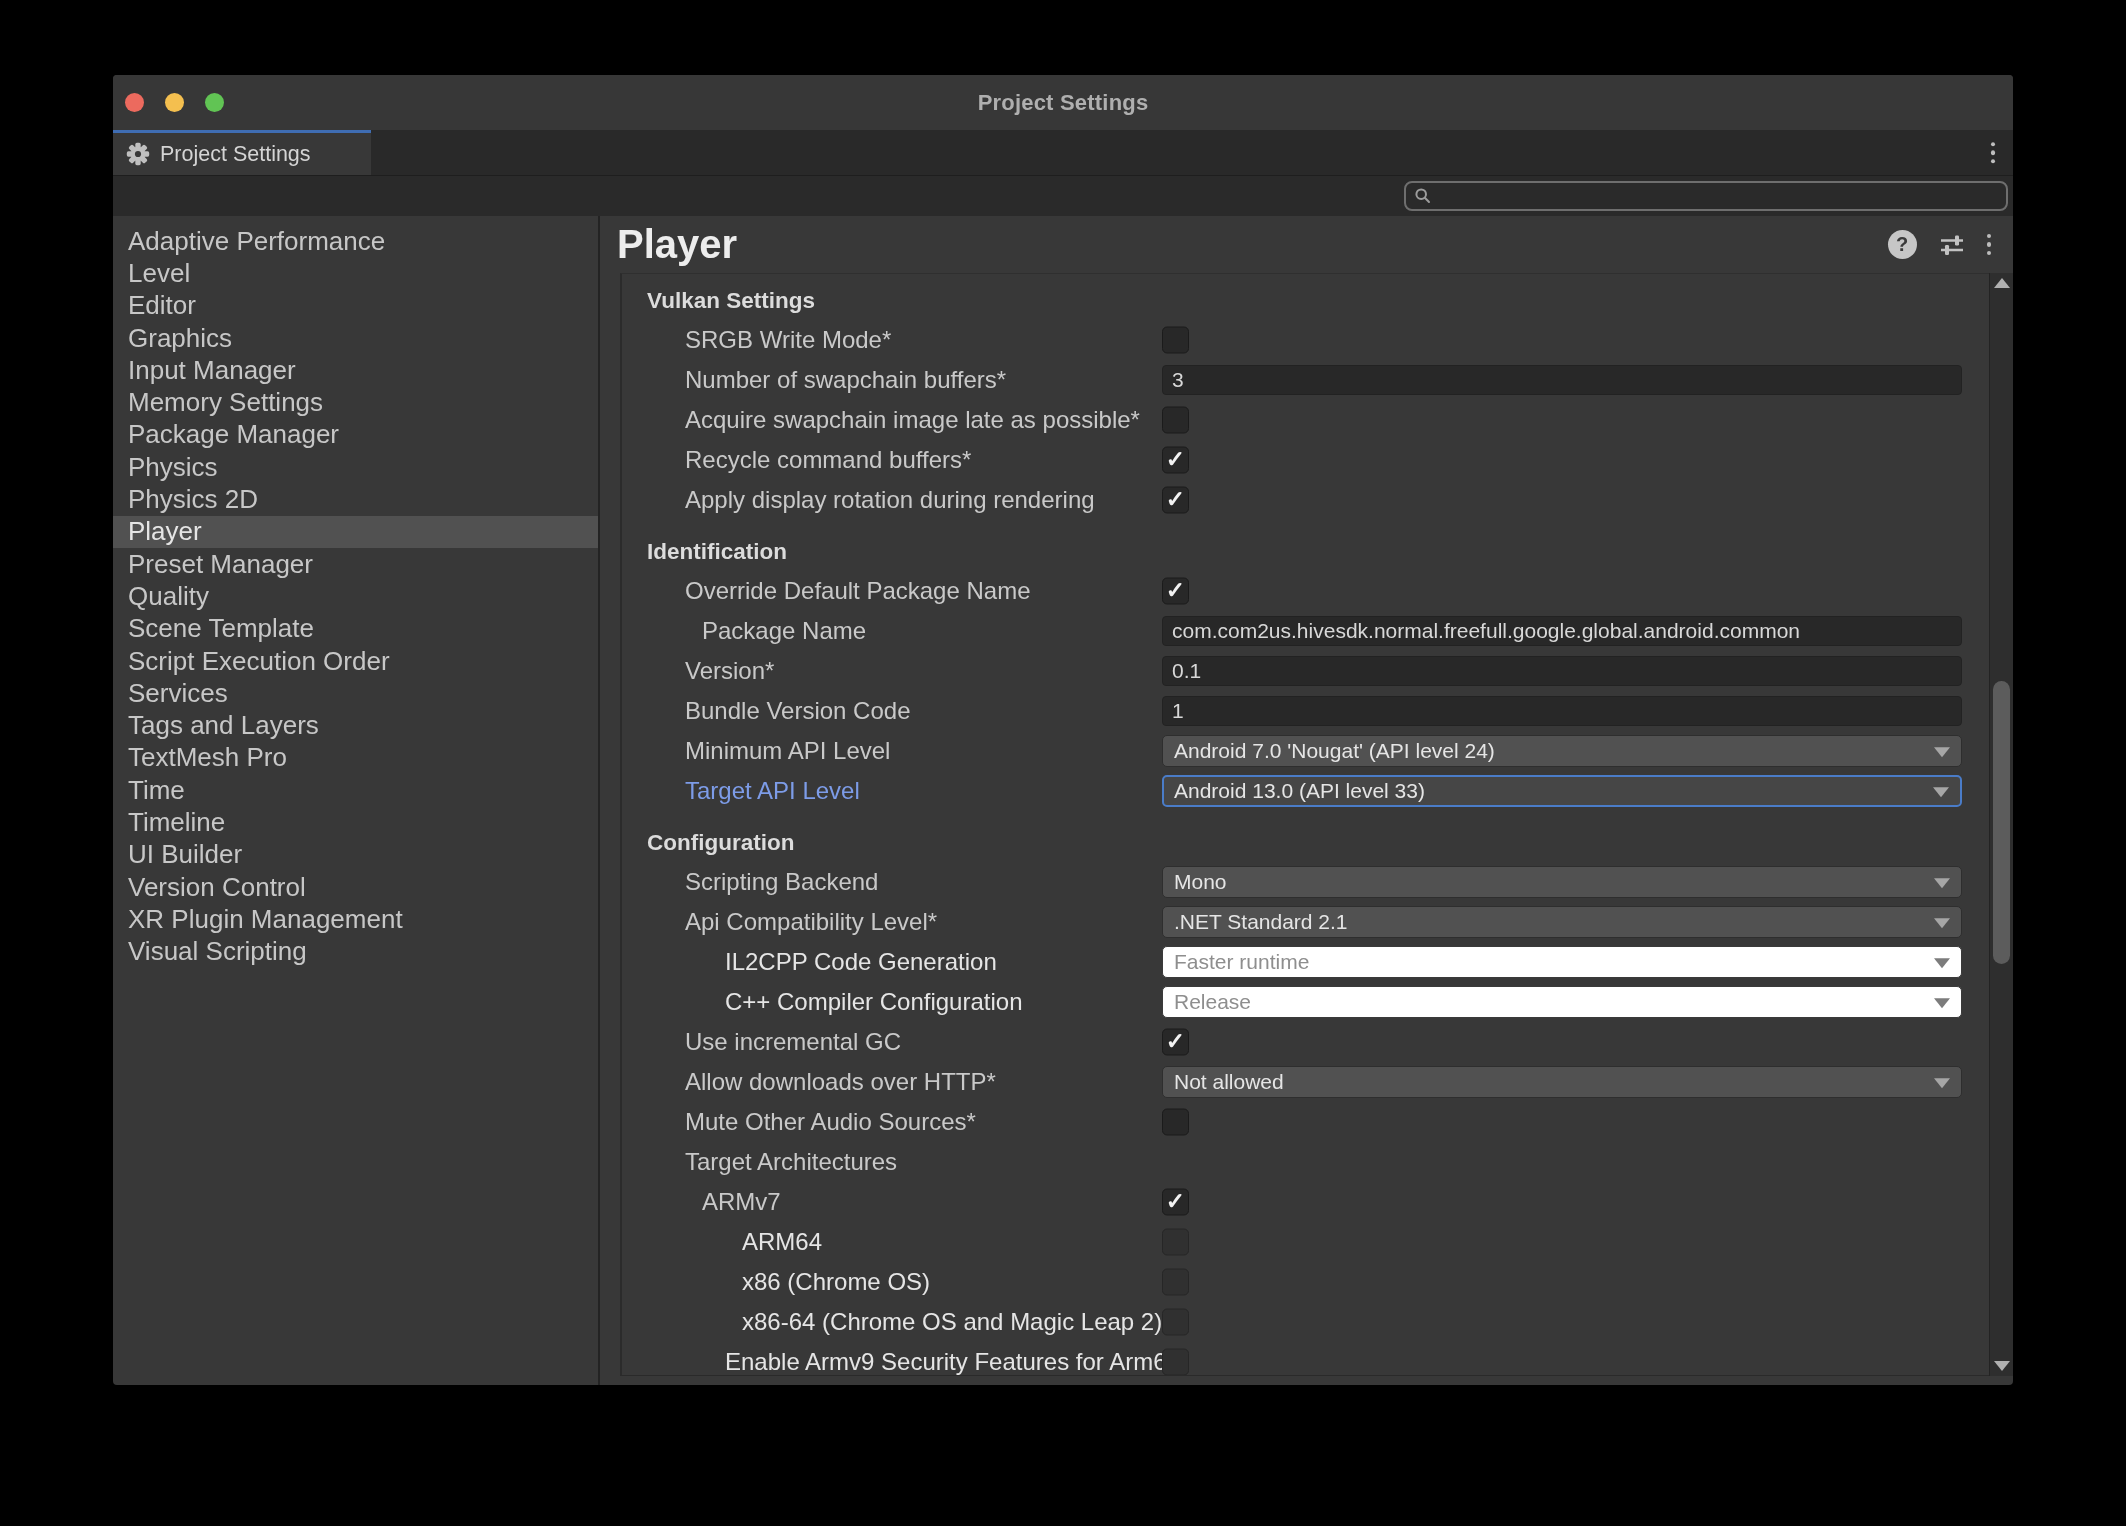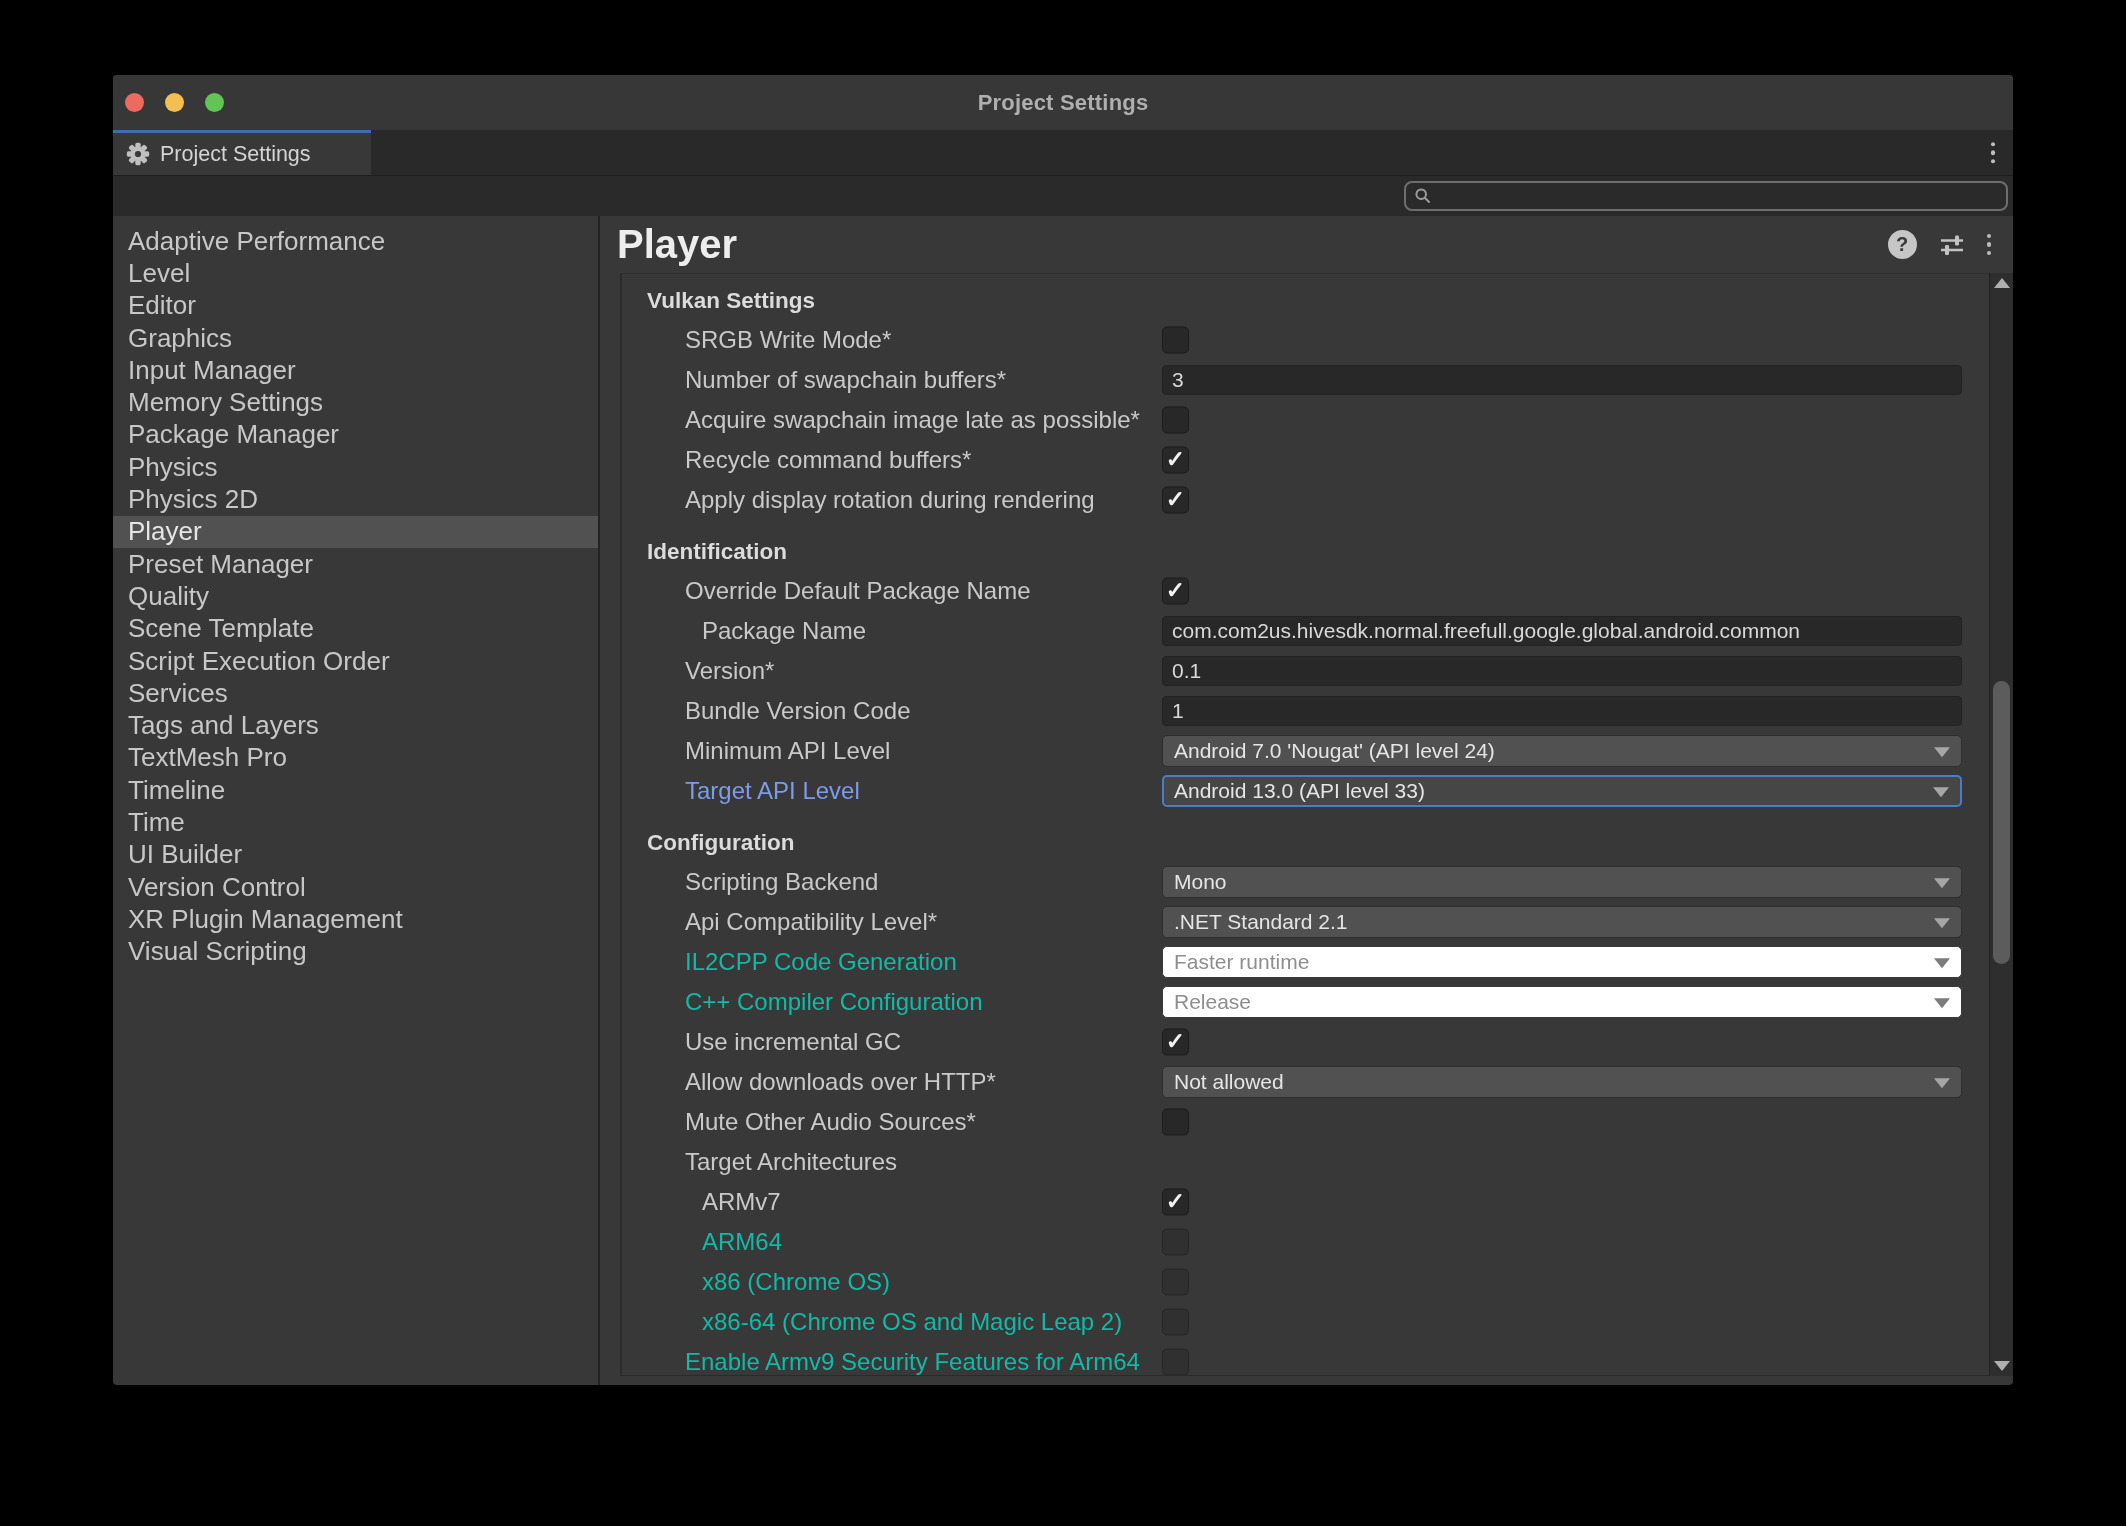--- a/index.html
+++ b/index.html
@@ -47,21 +47,21 @@
   .scroll-area{position:absolute;left:20px;right:24px;top:57px;bottom:10px;box-sizing:border-box;
                border-left:2px solid #2B2B2B;border-top:1px solid #2F2F2F;border-bottom:1px solid #2A2A2A;
                padding-top:8px;overflow:hidden;background:#383838;}
   .section-title{height:38px;display:flex;align-items:center;padding-left:25px;
                  font-size:22.5px;font-weight:bold;color:#DCDCDC;}
   .section.gap{margin-top:13px;}
   .row{height:40px;position:relative;}
   .row .lbl{position:absolute;left:63px;top:50%;transform:translateY(-50%);
             font-size:24px;color:#C9C9C9;white-space:nowrap;}
   .row.indent .lbl{left:80px;}
-  .row.disabled .lbl{color:#14b8a6;}
+  .row.disabled .lbl{color:#e5e5e5;margin-left:40px;}
   .row.accent .lbl{color:#7D9CE8;}
   .ctrl{position:absolute;left:540px;top:50%;transform:translateY(-50%);}
   .checkbox{width:27px;height:27px;box-sizing:border-box;background:#282828;border:1px solid #1B1B1B;
             border-radius:5px;display:flex;align-items:center;justify-content:center;}
   .checkbox.disabled{background:#303030;border-color:#262626;}
   .checkbox .mark{color:#F2F2F2;font-size:23px;font-weight:bold;line-height:1;margin-top:-2px;}
   .textfield{width:800px;height:30px;box-sizing:border-box;background:#282828;border:1px solid #222;
              border-radius:4px;display:flex;align-items:center;padding:0 9px;
              font-size:21px;color:#D8D8D8;white-space:nowrap;overflow:hidden;}
   .dropdown{width:800px;height:32px;box-sizing:border-box;background:#515151;border:1px solid #2E2E2E;
@@ -180,24 +180,24 @@
           <div class="side-item">
             <span>Services</span>
           </div>
           <div class="side-item">
             <span>Tags and Layers</span>
           </div>
           <div class="side-item">
             <span>TextMesh Pro</span>
           </div>
           <div class="side-item">
+            <span>Time</span>
+          </div>
+          <div class="side-item">
             <span>Timeline</span>
-          </div>
-          <div class="side-item">
-            <span>Time</span>
           </div>
           <div class="side-item">
             <span>UI Builder</span>
           </div>
           <div class="side-item">
             <span>Version Control</span>
           </div>
           <div class="side-item">
             <span>XR Plugin Management</span>
           </div>

